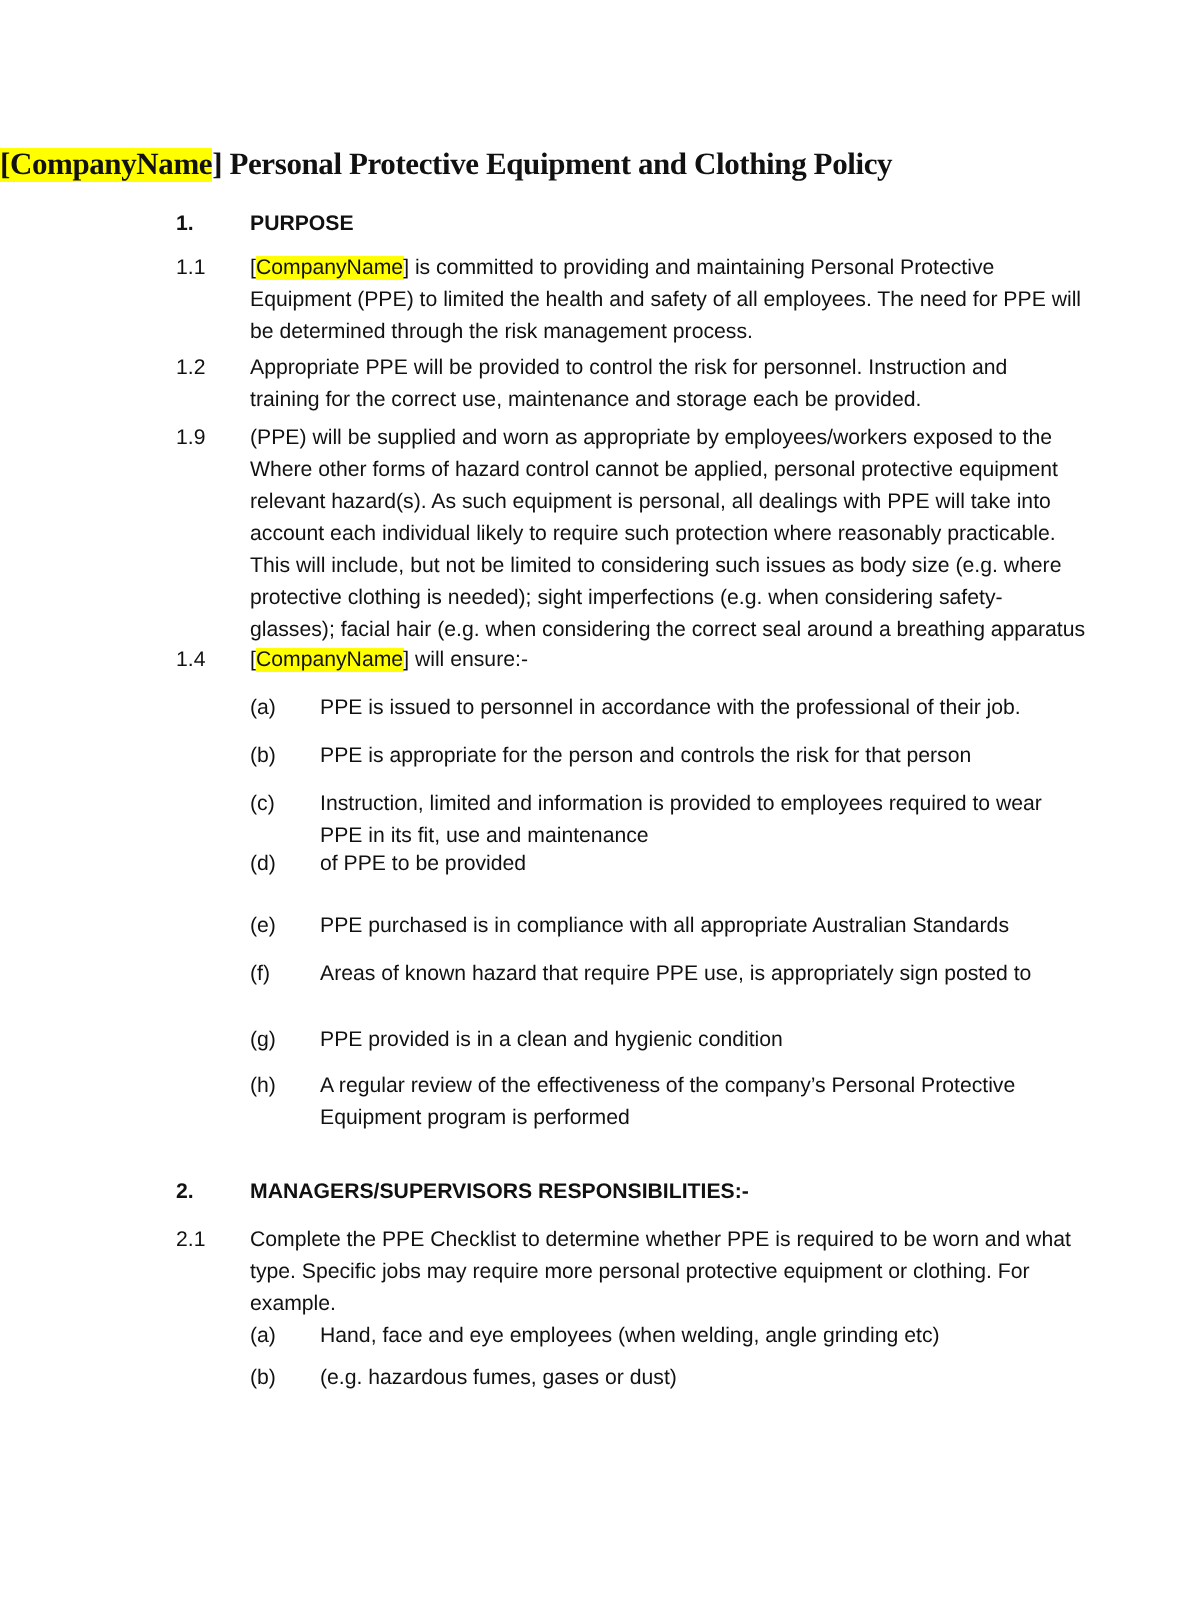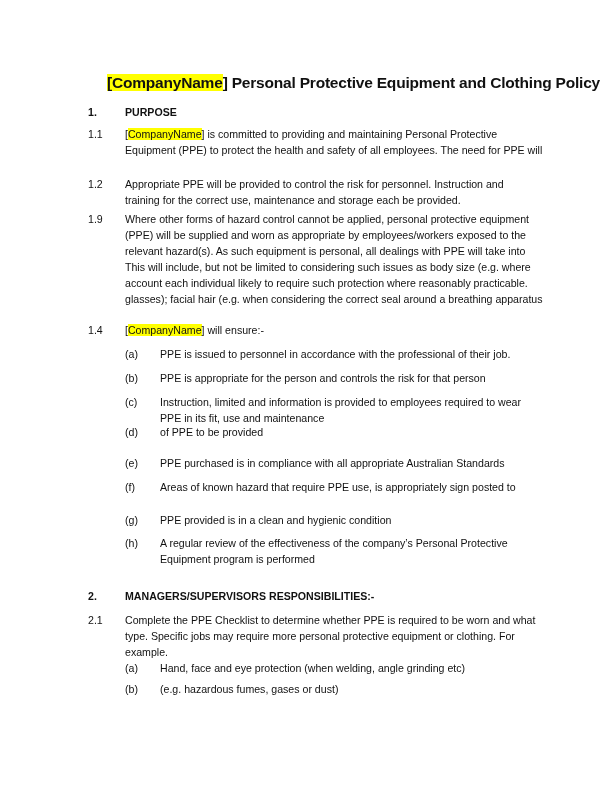--- a/index.html
+++ b/index.html
@@ -18,25 +18,26 @@
     .page {
       position: absolute;
       left: 0; top: 0;
       width: 600px; height: 800px;
       background: #ffffff;
     }
     .title {
       position: absolute;
       left: 0; right: 0;
       top: 74px;
-      text-align: right;
+      text-align: left;
       font-size: 15.5px;
       font-weight: bold;
       letter-spacing: -0.2px;
       white-space: nowrap;
+      font-family: Liberation Serif, serif;
     }
     .hl {
       background: #ffff00;
     }
     .block {
       position: absolute;
       left: 0;
       width: 600px;
       font-size: 10.6px;
       line-height: 16px;
@@ -74,40 +75,42 @@
 
   <div class="block heading" style="top:104px;">
     <span class="num">1.</span>
     <span class="text">PURPOSE</span>
   </div>
 
   <div class="block" style="top:126px;">
     <span class="num">1.1</span>
     <div class="text">
       <div class="nowrap"><span class="nowrap">[</span><span class="hl" id="ph11" style="background: rgb(255, 255, 0);">CompanyName</span><span>] is committed to providing and maintaining Personal Protective</span></div>
-      <div class="nowrap">Equipment (PPE) to protect the health and safety of all employees. The need for PPE will</div>
+      <div class="nowrap">Equipment (PPE) to limited the health and safety of all employees. The need for PPE will</div>
+      <div class="nowrap">be determined through the risk management process.</div>
     </div>
   </div>
 
   <div class="block" style="top:176px;">
     <span class="num">1.2</span>
     <div class="text">
       <div class="nowrap">Appropriate PPE will be provided to control the risk for personnel. Instruction and</div>
       <div class="nowrap">training for the correct use, maintenance and storage each be provided.</div>
     </div>
   </div>
 
   <div class="block" style="top:211px;">
     <span class="num">1.9</span>
     <div class="text">
+      <div class="nowrap">(PPE) will  be supplied and worn  as appropriate by employees/workers exposed to the</div>
       <div class="nowrap">Where other forms of hazard control cannot be applied, personal protective equipment</div>
-      <div class="nowrap">(PPE) will  be supplied and worn  as appropriate by employees/workers exposed to the</div>
       <div class="nowrap">relevant hazard(s). As such equipment is personal, all dealings with PPE will take into</div>
+      <div class="nowrap">account each individual likely to require such protection where reasonably practicable.</div>
       <div class="nowrap">This will include, but not be limited to considering such issues as body size (e.g. where</div>
-      <div class="nowrap">account each individual likely to require such protection where reasonably practicable.</div>
+      <div class="nowrap">protective clothing is needed); sight imperfections (e.g. when considering safety-</div>
       <div class="nowrap">glasses); facial hair (e.g. when considering the correct seal around a breathing apparatus</div>
     </div>
   </div>
 
   <div class="block" style="top:322px;">
     <span class="num">1.4</span>
     <div class="text">
       <div class="nowrap"><span>[</span><span class="hl" id="ph14" style="background: rgb(255, 255, 0);">CompanyName</span><span>] will ensure:-</span></div>
     </div>
   </div>
@@ -180,21 +183,21 @@
     <div class="text">
       <div class="nowrap">Complete the PPE Checklist to determine whether PPE is required to be worn and what</div>
       <div class="nowrap">type. Specific jobs may require more personal protective equipment or clothing. For</div>
       <div class="nowrap">example.</div>
     </div>
   </div>
 
   <div class="block sub" style="top:660px;">
     <span class="num">(a)</span>
     <div class="text">
-      <div class="nowrap">Hand, face and eye protection (when welding, angle grinding etc)</div>
+      <div class="nowrap">Hand, face and eye employees (when welding, angle grinding etc)</div>
     </div>
   </div>
 
   <div class="block sub" style="top:681px;">
     <span class="num">(b)</span>
     <div class="text">
       <div class="nowrap">(e.g. hazardous fumes, gases or dust)</div>
     </div>
   </div>
 

